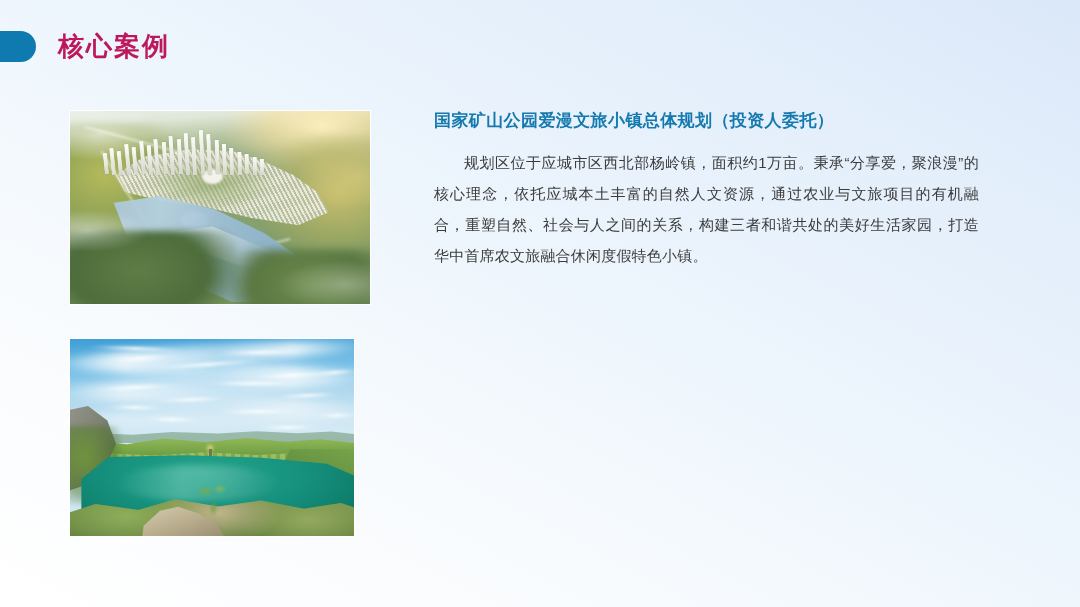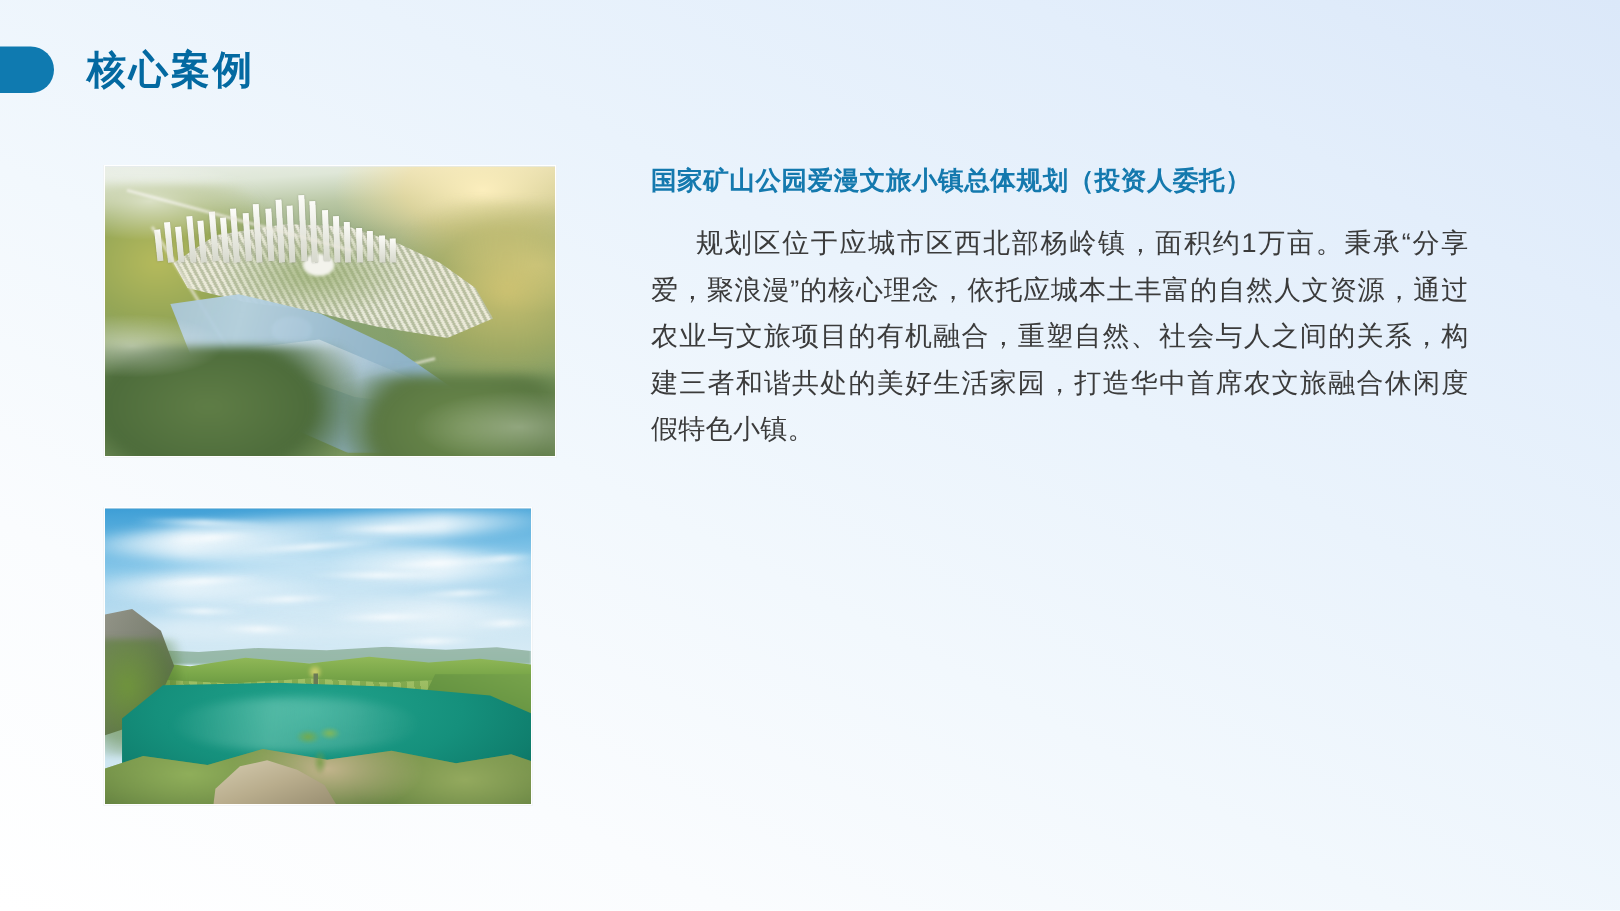--- a/index.html
+++ b/index.html
@@ -28,21 +28,21 @@
   #header-tab {
     position:absolute; left:-12px; top:31px;
     width:48px; height:31px;
     background:#0f7ab0;
     border-radius:0 17px 17px 0;
   }
 
   #page-title {
     position:absolute; left:58px; top:31px;
     font-size:26px; font-weight:bold;
-    color:#0369a1;
+    color:#be185d;
     letter-spacing:2px;
     line-height:31px;
     white-space:nowrap;
   }
 
   
   .case-block { position:absolute; }
   #case-block-1 { left:0; top:110px; width:872px; height:200px; }
   #case-block-2 { left:0; top:338px; width:1080px; height:205px; }
 
@@ -60,21 +60,21 @@
   .case-heading {
     font-size:17px; font-weight:bold;
     color:#1479ae;
     letter-spacing:0.4px;
     line-height:22px;
     white-space:nowrap;
   }
 
   .case-paragraph {
     margin-top:15px;
-    font-size:18px;
+    font-size:15px;
     color:#3b3b3b;
     line-height:31px;
     text-indent:30px;
     text-align:justify;
     letter-spacing:0.2px;
   }
 
   
   .art { position:absolute; inset:0; }
 

